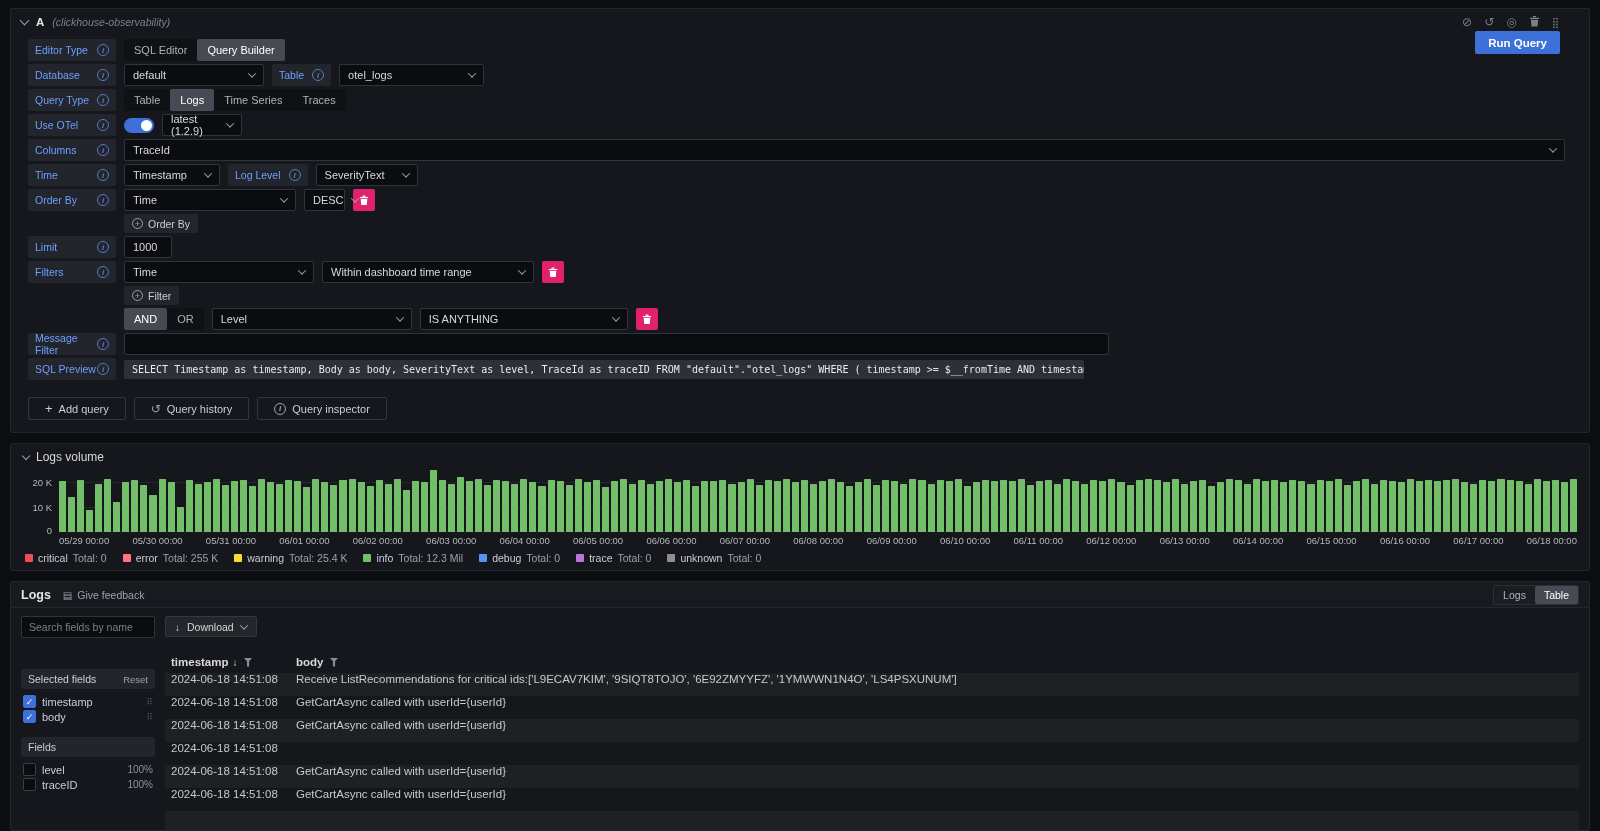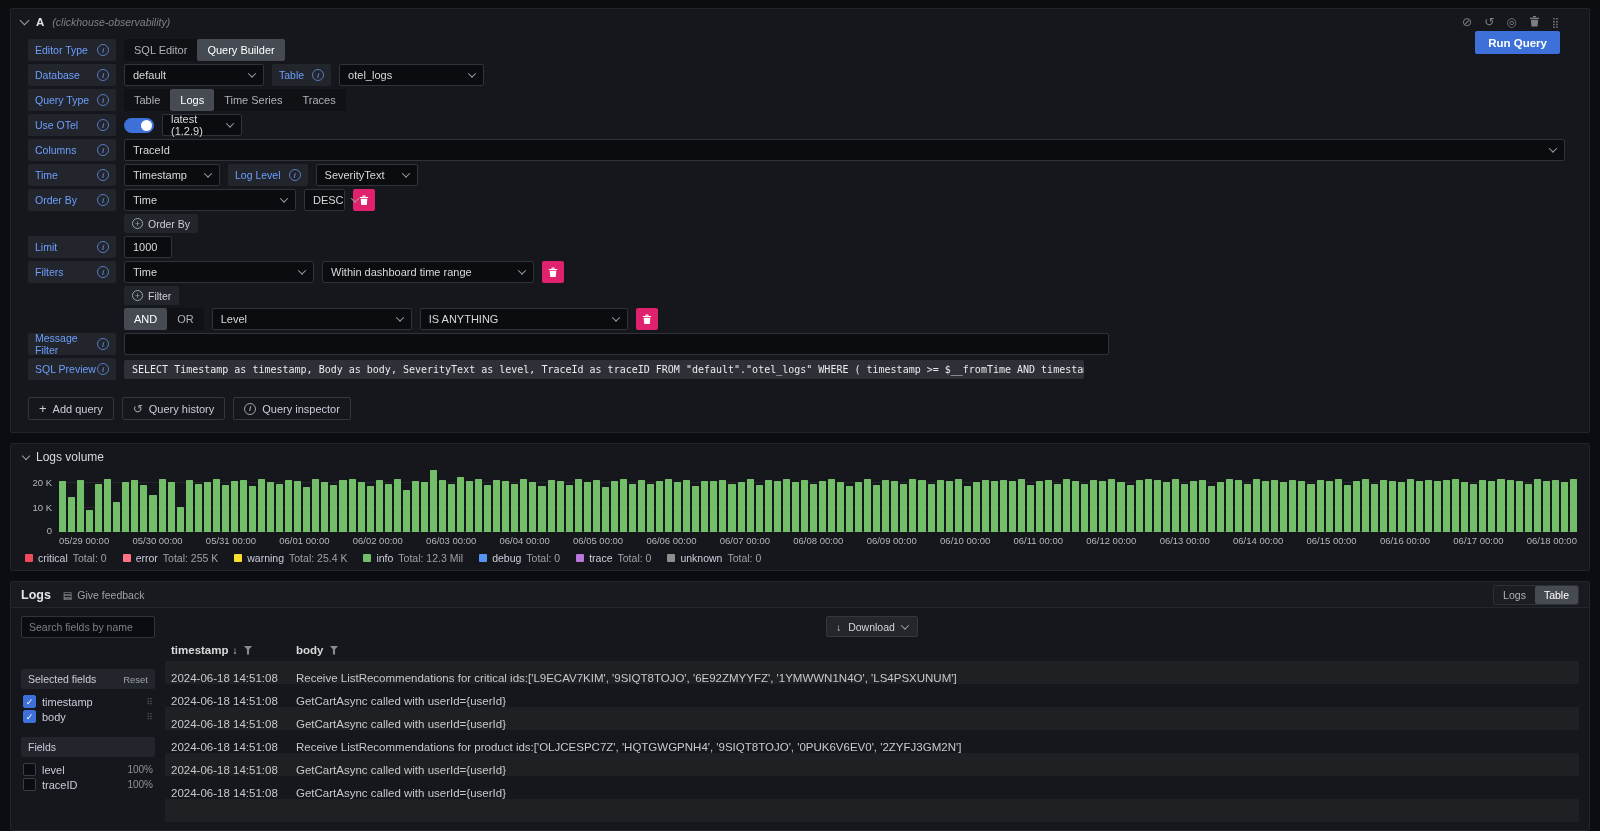--- a/index.html
+++ b/index.html
@@ -45,21 +45,21 @@
 
   .trash-btn{width:22px;height:22px;background:#e0226e;border:none;border-radius:2px;display:flex;align-items:center;justify-content:center;cursor:pointer;flex:none;}
 
   .ghost-btn{height:19px;background:#22252b;border:none;border-radius:2px;color:#ccccdc;font-size:10.5px;display:inline-flex;align-items:center;gap:5px;padding:0 8px;cursor:pointer;font-family:inherit;}
   .plus-circle{width:11px;height:11px;border:1px solid #9da2a8;border-radius:50%;display:inline-flex;align-items:center;justify-content:center;font-size:8.5px;color:#9da2a8;}
   .plus-circle::before{content:"+";}
 
   .sql-box{width:960px;background:#2d3036;color:#e9eaec;font-family:"DejaVu Sans Mono",monospace;font-size:10px;padding:4px 8px;border-radius:2px;white-space:nowrap;overflow:hidden;}
 
   .editor-footer{display:flex;gap:8px;padding:10px 0 12px 17px;}
-  .footer-btn{height:23px;background:transparent;border:1px solid #33363d;border-radius:2px;color:#ccccdc;font-size:11px;display:inline-flex;align-items:center;gap:6px;padding:0 10px;cursor:pointer;font-family:inherit;}
+  .footer-btn{height:23px;background:transparent;border:1px solid #33363d;border-radius:2px;color:#ccccdc;font-size:11px;display:inline-flex;align-items:center;gap:6px;padding:0 16px;cursor:pointer;font-family:inherit;}
   .plus-ic::before{content:"+";font-size:13px;color:#ccccdc;}
   .hist-ic::before{content:"↺";font-size:12px;color:#9da2a8;}
 
   
   .volume-panel{flex:none;padding:6px 12px 6px;}
   .vol-head{display:flex;align-items:center;gap:7px;font-size:12px;color:#d8d9da;margin-bottom:6px;cursor:pointer;}
   .chart-row{display:flex;}
   .y-axis{width:36px;min-width:36px;position:relative;font-size:9.5px;color:#b4b7bd;}
   .y-axis span{position:absolute;right:7px;}
   .ytick-0{top:7px;} .ytick-1{top:32px;} .ytick-2{bottom:-4px;}
@@ -95,30 +95,30 @@
   .reset-btn{background:none;border:none;color:#9da2a8;font-size:9.5px;cursor:pointer;font-family:inherit;padding:0;}
   .field-row{display:flex;align-items:center;gap:6px;padding:1px 2px;color:#ccccdc;cursor:pointer;}
   .checkbox{width:13px;height:13px;min-width:13px;border-radius:2px;background:#0b0c0f;border:1px solid #3a3e45;}
   .checkbox.checked{background:#3d71d9;border-color:#3d71d9;display:flex;align-items:center;justify-content:center;color:#fff;font-size:9px;}
   .checkbox.checked::before{content:"✓";}
   .grip{margin-left:auto;color:#565a61;font-size:9px;cursor:grab;}
   .grip::before{content:"⠿";}
   .pct{margin-left:auto;color:#8e939a;font-size:10px;}
 
   .log-table{flex:1;display:flex;flex-direction:column;min-width:0;}
-  .table-toolbar{display:flex;justify-content:center;margin-bottom:2px;flex:none;}
+  .table-toolbar{display:flex;justify-content:flex-start;margin-bottom:14px;flex:none;}
   .download-btn{height:21px;background:#24262c;border:1px solid #34373e;border-radius:2px;color:#d4d6d9;font-size:10.5px;display:inline-flex;align-items:center;gap:7px;padding:0 9px;cursor:pointer;font-family:inherit;}
   .dl-ic::before{content:"↓";font-size:10px;}
   .thead{display:flex;height:22px;align-items:center;font-size:11.5px;font-weight:600;color:#d8d9da;flex:none;}
   .c-ts{width:127px;min-width:127px;padding-left:6px;display:flex;align-items:center;}
   .c-body{flex:1;padding-left:4px;display:flex;align-items:center;overflow:hidden;}
   .sort-ic::before{content:"↓";font-size:10px;margin-left:4px;color:#d8d9da;}
   .funnel{width:9px;height:9px;background:#878d94;clip-path:polygon(0 0,100% 0,62% 42%,62% 100%,38% 100%,38% 42%);margin-left:6px;cursor:pointer;}
   .rows-wrap{flex:1;overflow:hidden;}
-  .lrow{display:flex;height:23px;align-items:flex-end;font-size:11.5px;color:#c7c9cc;white-space:nowrap;cursor:default;}
+  .lrow{display:flex;height:23px;align-items:flex-start;font-size:11.5px;color:#c7c9cc;white-space:nowrap;cursor:default;}
   .lrow.alt{background:rgba(255,255,255,.04);}
   .lrow .cell-ts{width:127px;min-width:127px;padding-left:6px;}
   .lrow .cell-body{flex:1;padding-left:4px;overflow:hidden;text-overflow:ellipsis;}
 </style>
 </head>
 <body>
 
 <div class="page">
 
   <div class="panel query-panel">
@@ -671,21 +671,20 @@
             <div class="lrow">
               <div class="cell-ts">2024-06-18 14:51:08</div>
               <div class="cell-body">GetCartAsync called with userId={userId}</div>
             </div>
             <div class="lrow alt">
               <div class="cell-ts">2024-06-18 14:51:08</div>
               <div class="cell-body">GetCartAsync called with userId={userId}</div>
             </div>
             <div class="lrow">
               <div class="cell-ts">2024-06-18 14:51:08</div>
-              <div class="cell-body">Receive ListRecommendations for product ids:['OLJCESPC7Z', 'HQTGWGPNH4', '9SIQT8TOJO', '0PUK6V6EV0', '2ZYFJ3GM2N']</div>
             </div>
             <div class="lrow alt">
               <div class="cell-ts">2024-06-18 14:51:08</div>
               <div class="cell-body">GetCartAsync called with userId={userId}</div>
             </div>
             <div class="lrow">
               <div class="cell-ts">2024-06-18 14:51:08</div>
               <div class="cell-body">GetCartAsync called with userId={userId}</div>
             </div>
             <div class="lrow alt"></div>

